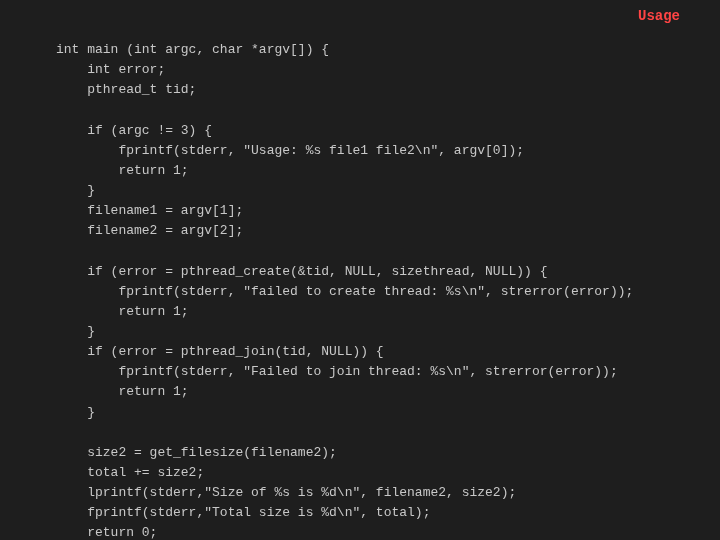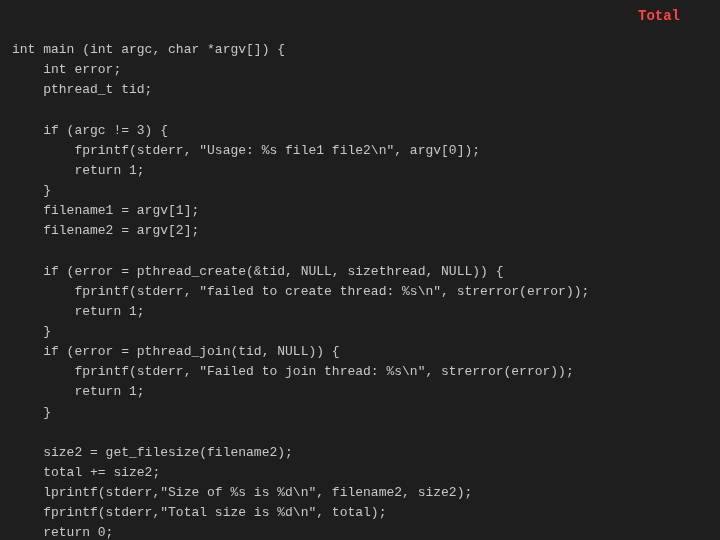--- a/index.html
+++ b/index.html
@@ -43,22 +43,23 @@
       line-height: 1.55;
       white-space: pre;
       color: #c8c8c8;
     }
 
     .code-line {
       display: block;
       font-family: 'Courier New', Courier, monospace;
       font-size: 13px;
       line-height: 1.55;
+      margin-left: 44px;
     }
   </style>
 </head>
 <body>
 
 <div class="container">
-  <div class="thread-label">Total</div>
+  <div class="thread-label">Usage</div>
 
   <div class="code-block" id="code-container"><span class="code-line">int main (int argc, char *argv[]) {</span><span class="code-line">    int error;</span><span class="code-line">    pthread_t tid;</span><span class="code-line">&nbsp;</span><span class="code-line">    if (argc != 3) {</span><span class="code-line">        fprintf(stderr, "Usage: %s file1 file2\n", argv[0]);</span><span class="code-line">        return 1;</span><span class="code-line">    }</span><span class="code-line">    filename1 = argv[1];</span><span class="code-line">    filename2 = argv[2];</span><span class="code-line">&nbsp;</span><span class="code-line">    if (error = pthread_create(&amp;tid, NULL, sizethread, NULL)) {</span><span class="code-line">        fprintf(stderr, "failed to create thread: %s\n", strerror(error));</span><span class="code-line">        return 1;</span><span class="code-line">    }</span><span class="code-line">    if (error = pthread_join(tid, NULL)) {</span><span class="code-line">        fprintf(stderr, "Failed to join thread: %s\n", strerror(error));</span><span class="code-line">        return 1;</span><span class="code-line">    }</span><span class="code-line">&nbsp;</span><span class="code-line">    size2 = get_filesize(filename2);</span><span class="code-line">    total += size2;</span><span class="code-line">    lprintf(stderr,"Size of %s is %d\n", filename2, size2);</span><span class="code-line">    fprintf(stderr,"Total size is %d\n", total);</span><span class="code-line">    return 0;</span></div>
 </div>
 
 </body></html>

